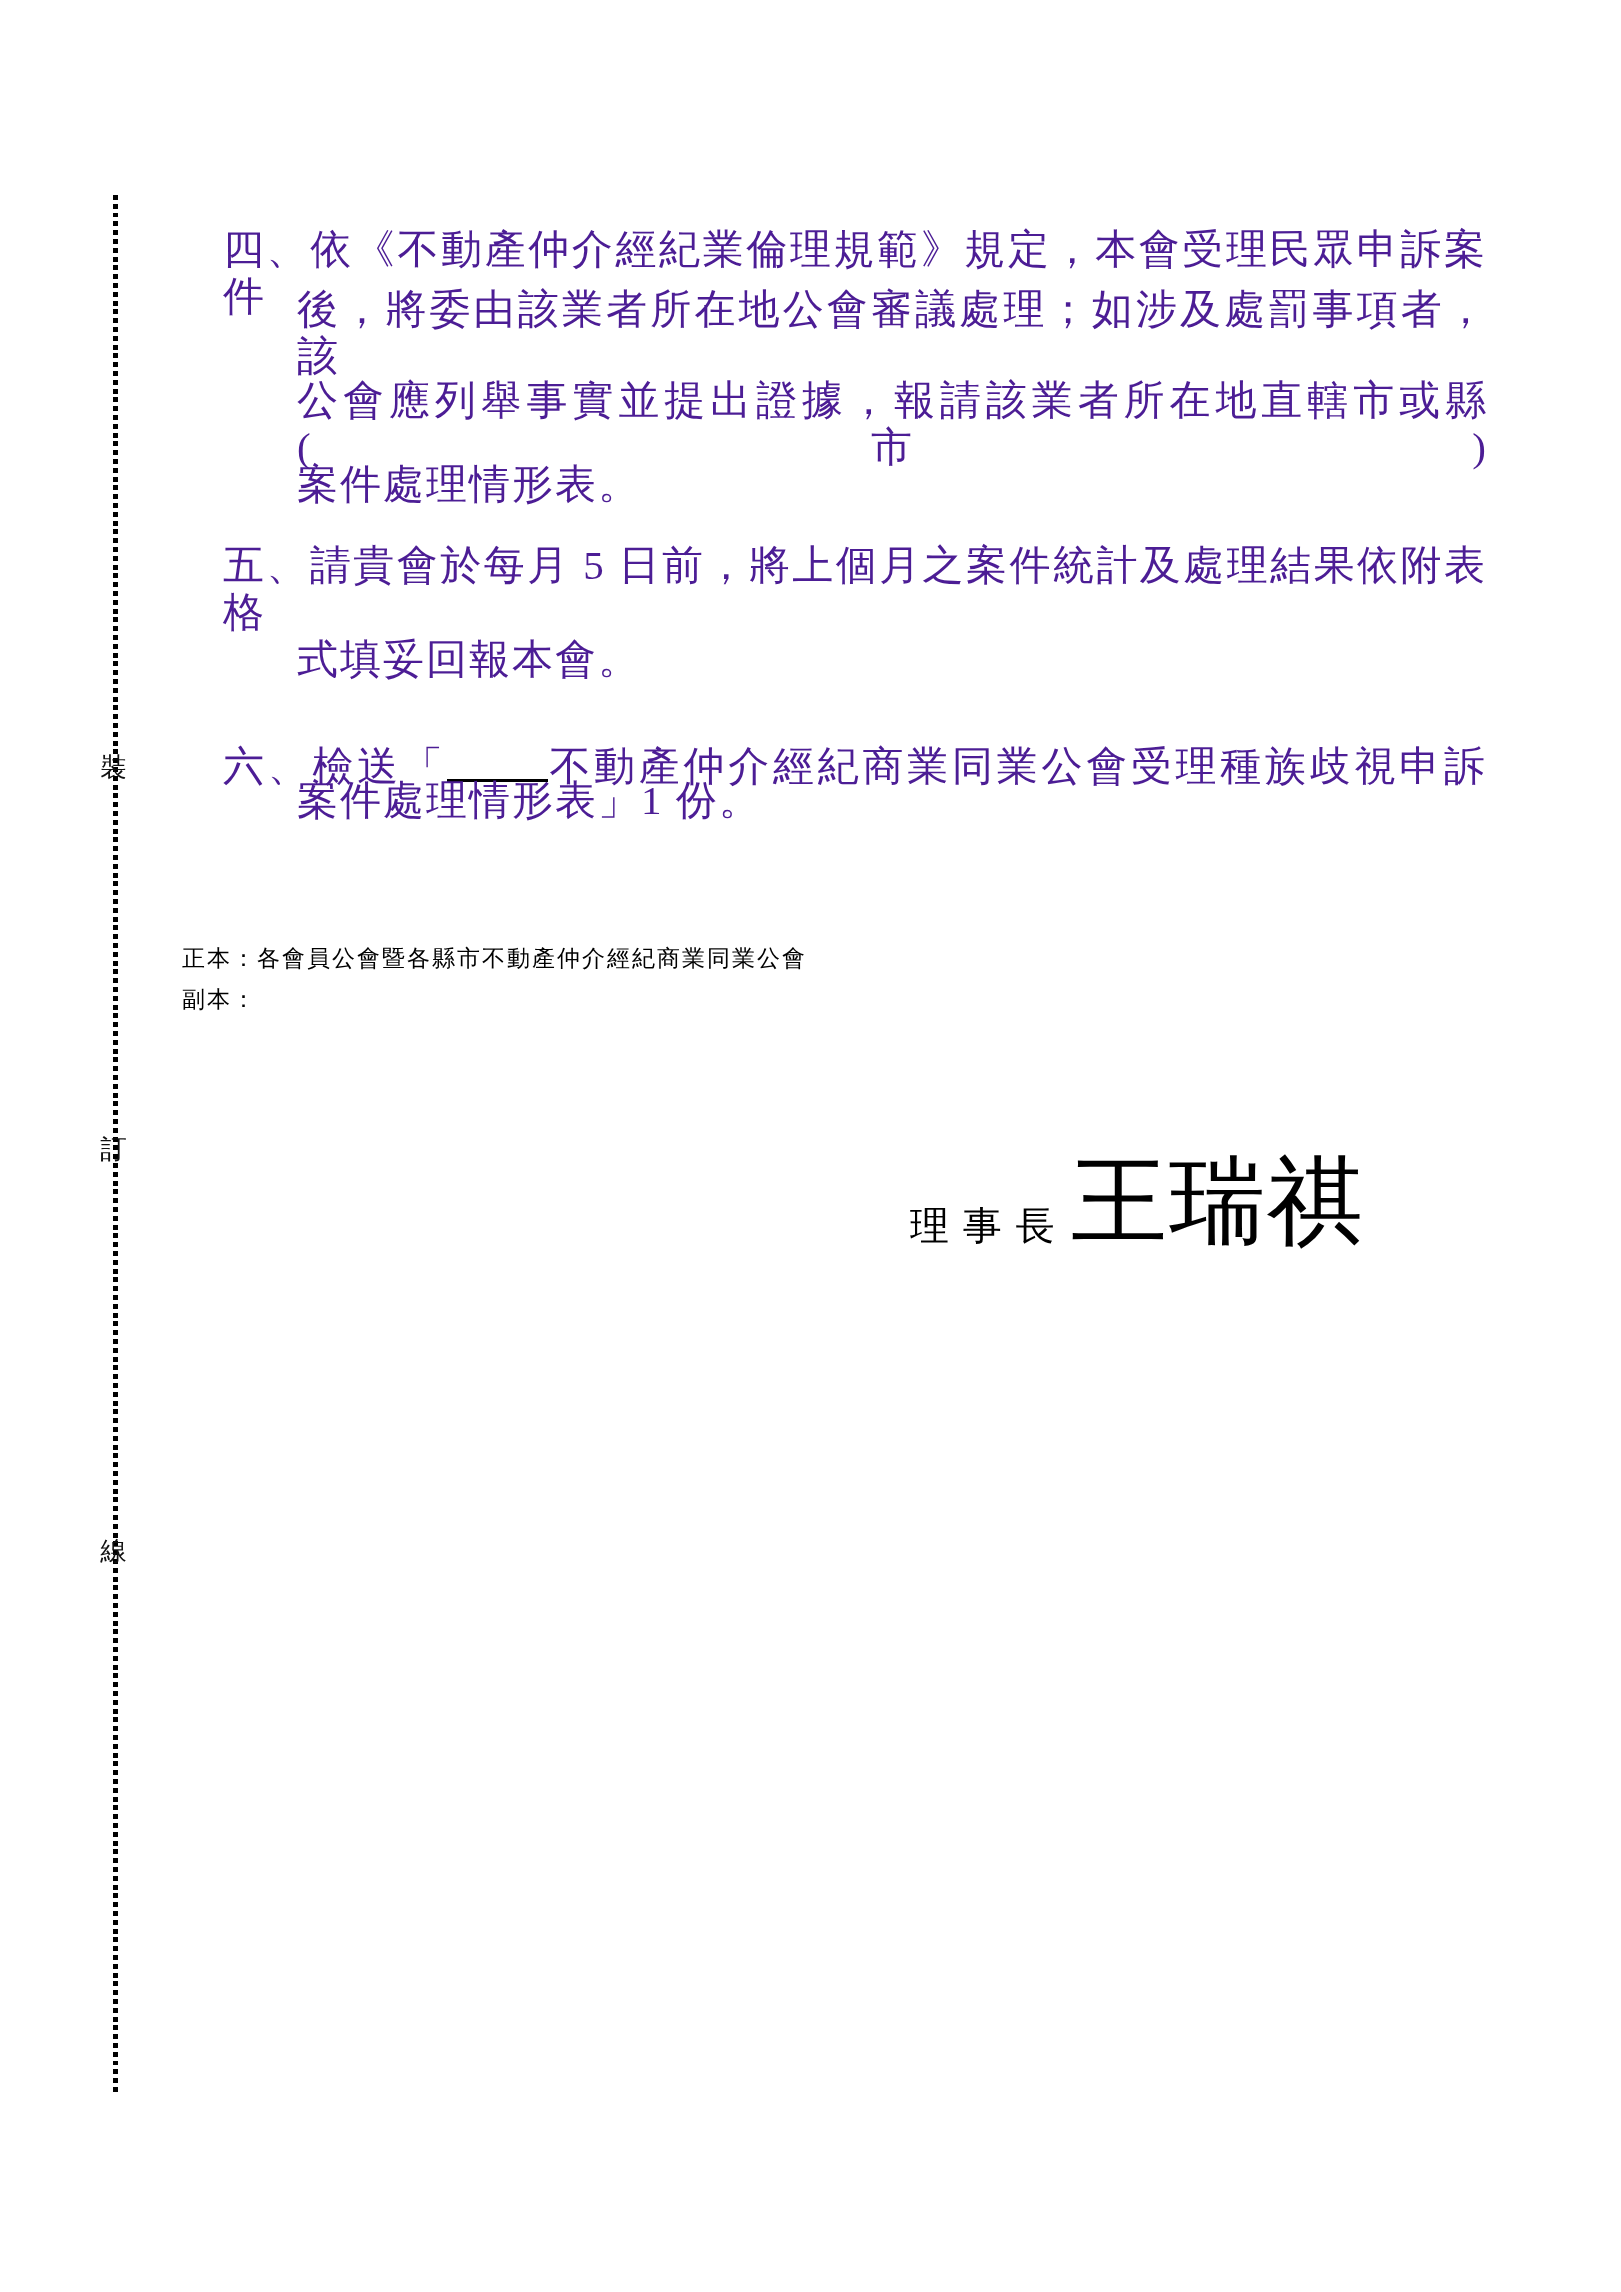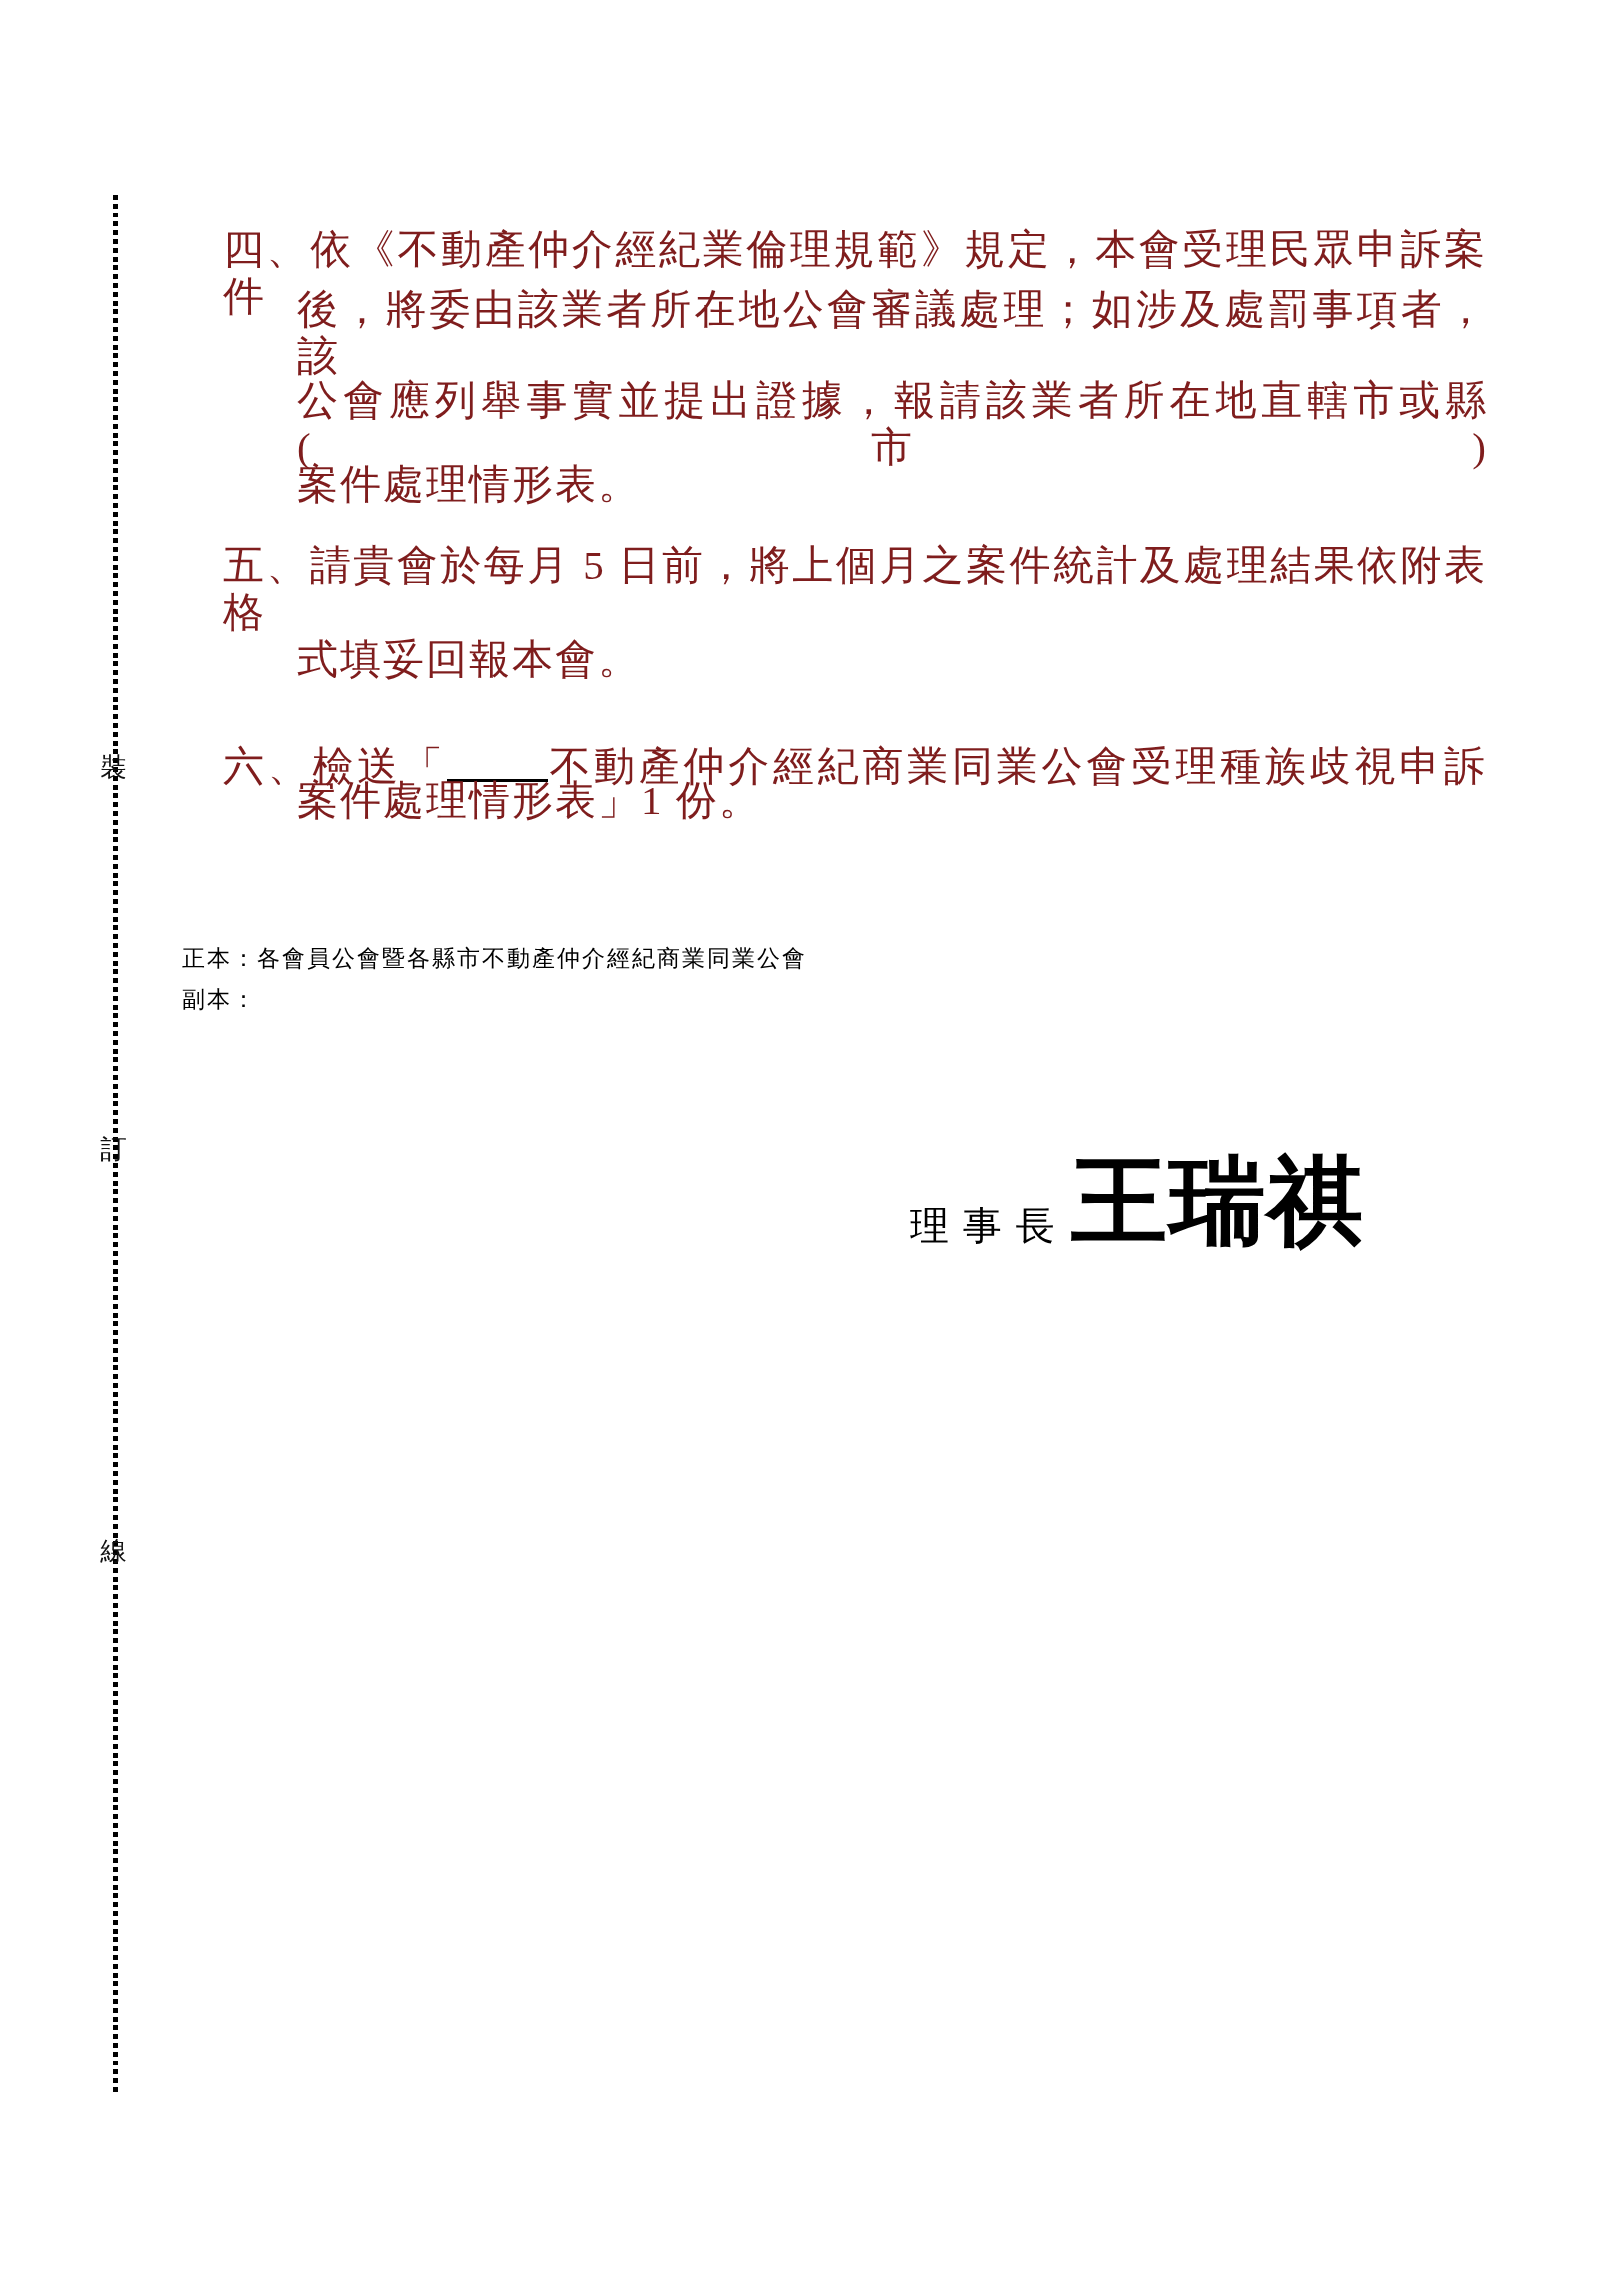--- a/index.html
+++ b/index.html
@@ -42,21 +42,21 @@
   .binding-char.c2 { top: 1135px; }
   .binding-char.c3 { top: 1537px; }
 
   
   .bline {
     position: absolute;
     font-size: 41px;
     line-height: 47px;
     letter-spacing: 2px;
     white-space: nowrap;
-    color: #7f1d1d;
+    color: #4c1d95;
   }
   .from-num  { left: 223px; }
   .from-cont { left: 297px; }
   .jfull {
     white-space: normal;
     text-align: justify;
     text-align-last: justify;
     text-justify: inter-character;
   }
   .from-num.jfull  { width: 1264px; }
@@ -101,21 +101,21 @@
     line-height: 1.15;
     letter-spacing: 13.7px;
     white-space: nowrap;
   }
   .sig-name {
     position: absolute;
     left: 1071px;
     top: 1147px;
     font-size: 96px;
     line-height: 1.15;
-    font-weight: 700;
+    font-weight: 400;
     letter-spacing: 2px;
     white-space: nowrap;
     text-align: center;
   }
 </style>
 </head>
 <body>
 
 <div class="binding-line"></div>
 <div class="binding-char c1">裝</div>

